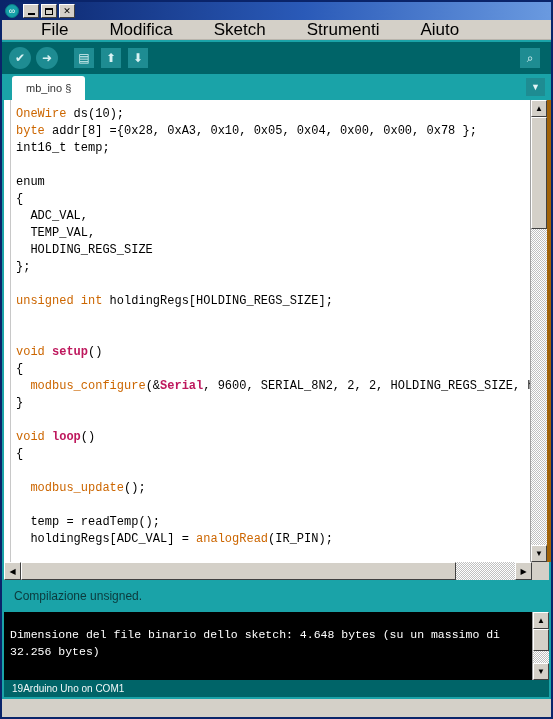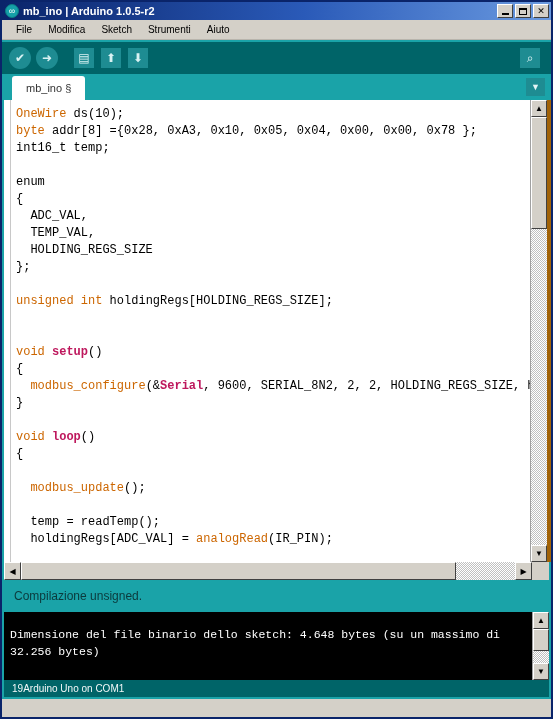--- a/index.html
+++ b/index.html
@@ -71,24 +71,25 @@
   .menubar {
     height: 20px;
     background: #d4d0c8;
     display: flex;
     align-items: center;
     padding-left: 6px;
     border-bottom: 1px solid #b8b4ac;
     box-sizing: border-box;
   }
   .menu-item {
-    font-size: 10px;
+    font-size: 17px;
     color: #000000;
     padding: 2px 8px;
     white-space: nowrap;
+    margin-left: 25px;
   }
 
   
   .toolbar {
     height: 34px;
     background: #006468;
     display: flex;
     align-items: center;
     padding: 0 6px;
     box-sizing: border-box;
@@ -292,21 +293,20 @@
   .sb-left { opacity: 0.95; }
   .sb-right { opacity: 0.95; }
 </style>
 </head>
 <body>
 
 <div id="app">
 
   <div class="titlebar">
     <div class="tb-logo">∞</div>
-    <div class="tb-title">mb_ino | Arduino 1.0.5-r2</div>
     <div class="tb-buttons">
       <div class="tb-btn min">
           <span class="glyph-min"></span>
         </div>
       <div class="tb-btn">
           <span class="glyph-max"></span>
         </div>
       <div class="tb-btn">✕</div>
     </div>
   </div>

